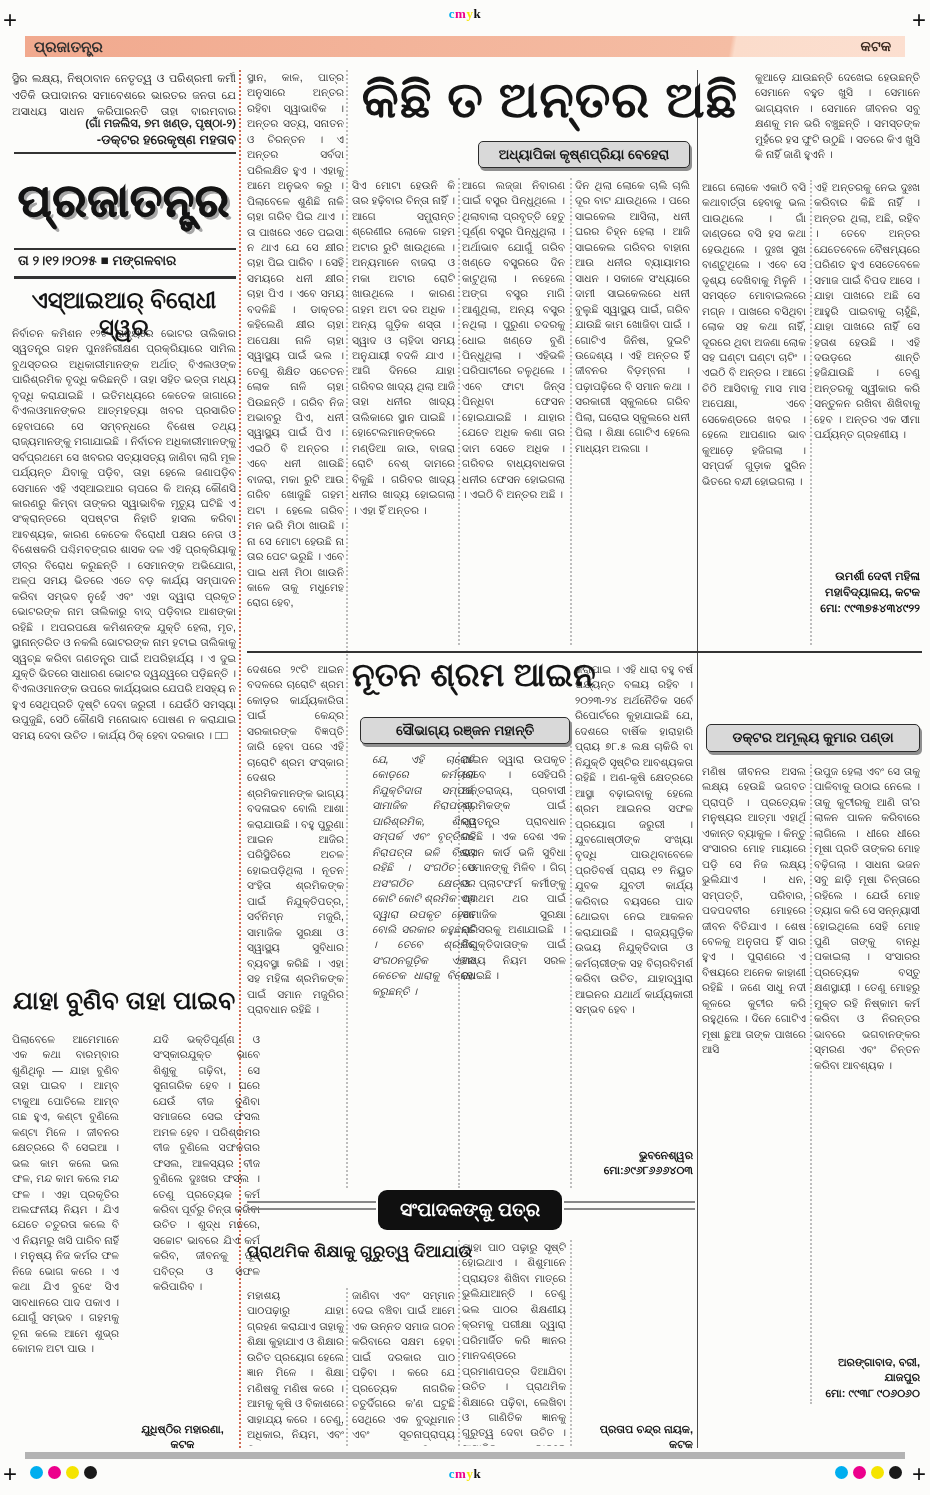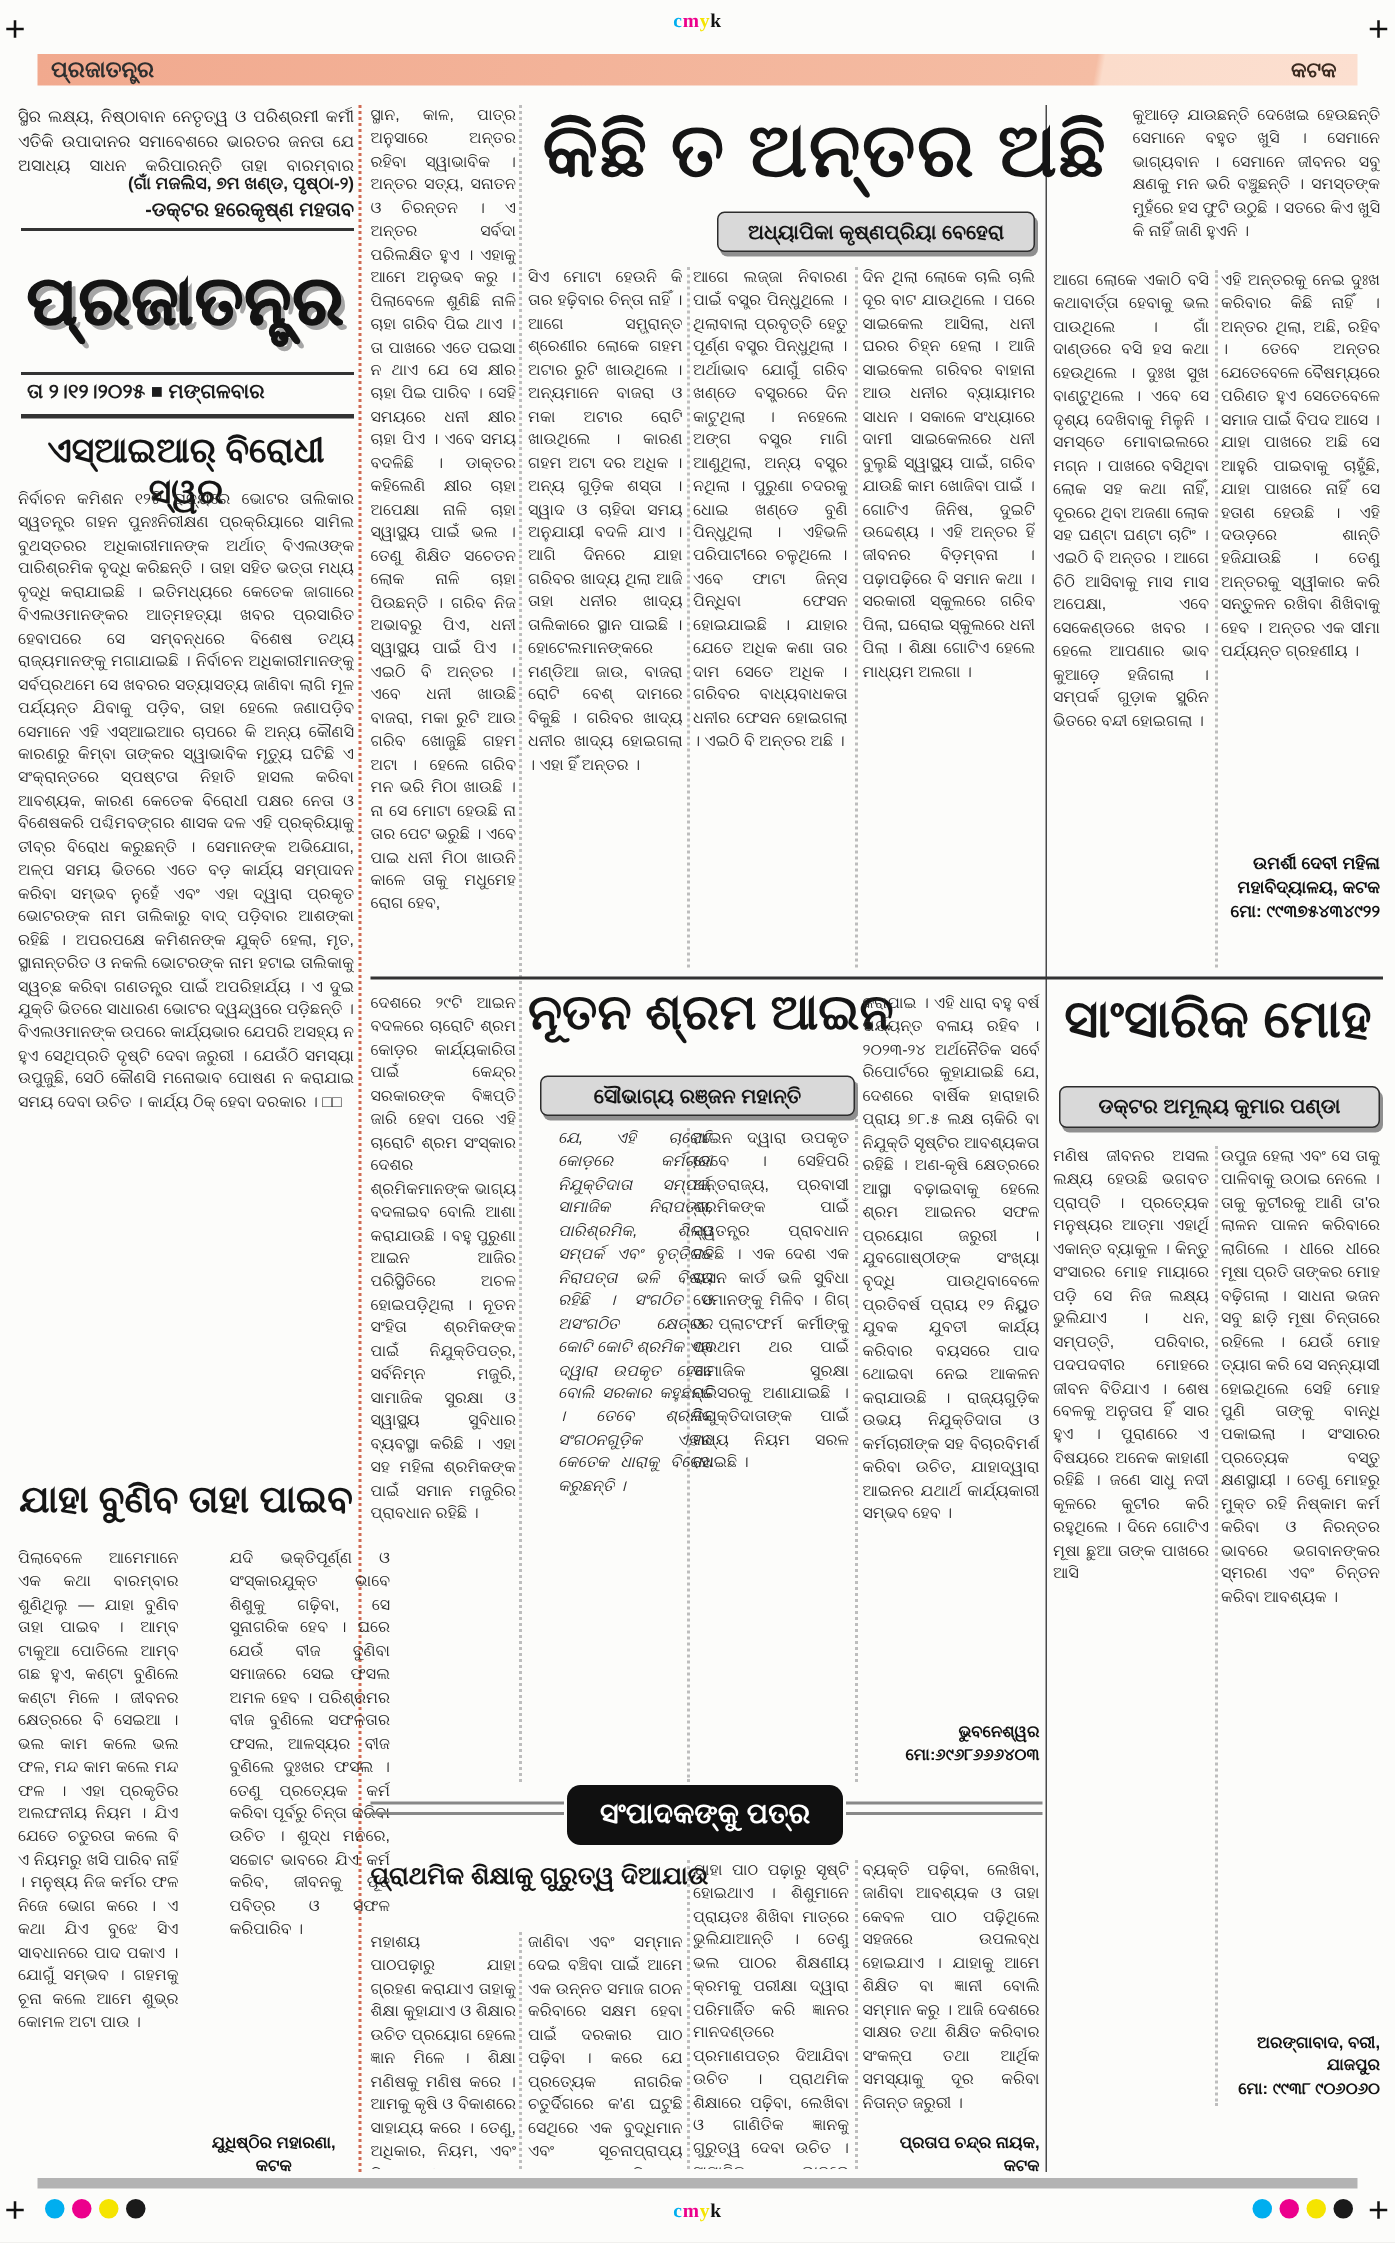--- a/index.html
+++ b/index.html
@@ -106,24 +106,22 @@
 ମୋ:୬୯୬୮୬୬୬୪୦୩</div>
 
   <div class="rule" style="left:247px;top:1201px;width:448px;height:2px;background:#888;"></div>
   <div class="rule" style="left:247px;top:1208px;width:448px;height:2px;background:#888;"></div>
   <div class="letters-banner" style="left:378px;top:1190px;width:184px;height:40px;font-size:19px;line-height:40px;">ସଂପାଦକଙ୍କୁ ପତ୍ର</div>
   <div class="hl" style="left:247px;top:1242px;width:212px;font-size:16.5px;white-space:nowrap;text-align:left;">ପ୍ରାଥମିକ ଶିକ୍ଷାକୁ ଗୁରୁତ୍ୱ ଦିଆଯାଉ</div>
   <div class="col" style="left:247px;top:1288px;width:97px;height:158px;">ମହାଶୟ
 ପାଠପଢ଼ାରୁ ଯାହା ଗ୍ରହଣ କରାଯାଏ ତାହାକୁ ଶିକ୍ଷା କୁହାଯାଏ ଓ ଶିକ୍ଷାର ଉଚିତ ପ୍ରୟୋଗ ହେଲେ ଜ୍ଞାନ ମିଳେ । ଶିକ୍ଷା ମଣିଷକୁ ମଣିଷ କରେ । ଆମକୁ କୃଷି ଓ ବିକାଶରେ ସାହାଯ୍ୟ କରେ । ତେଣୁ, ଅଧିକାର, ନିୟମ, ଏବଂ ନିୟମାବଳୀକୁ</div>
   <div class="col" style="left:352px;top:1288px;width:103px;height:158px;">ଜାଣିବା ଏବଂ ସମ୍ମାନ ଦେଇ ବଞ୍ଚିବା ପାଇଁ ଆମେ ଏକ ଉନ୍ନତ ସମାଜ ଗଠନ କରିବାରେ ସକ୍ଷମ ହେବା ପାଇଁ ଦରକାର ପାଠ ପଢ଼ିବା । କରେ ଯେ ପ୍ରତ୍ୟେକ ନାଗରିକ ଚତୁର୍ଦିଗରେ କ'ଣ ଘଟୁଛି ସେଥିରେ ଏକ ବୁଦ୍ଧିମାନ ଏବଂ ସୂଚନାପ୍ରାପ୍ୟ ଆଗ୍ରହ ନେବା ଉଚିତ୍</div>
   <div class="col" style="left:462px;top:1240px;width:104px;height:206px;">ଯାହା ପାଠ ପଢ଼ାରୁ ସୃଷ୍ଟି ହୋଇଥାଏ । ଶିଶୁମାନେ ପ୍ରାୟତଃ ଶିଖିବା ମାତ୍ରେ ଭୁଲିଯାଆନ୍ତି । ତେଣୁ ଭଲ ପାଠର ଶିକ୍ଷଣୀୟ କ୍ରମକୁ ପରୀକ୍ଷା ଦ୍ୱାରା ପରିମାର୍ଜିତ କରି ଜ୍ଞାନର ମାନଦଣ୍ଡରେ ପ୍ରମାଣପତ୍ର ଦିଆଯିବା ଉଚିତ । ପ୍ରାଥମିକ ଶିକ୍ଷାରେ ପଢ଼ିବା, ଲେଖିବା ଓ ଗାଣିତିକ ଜ୍ଞାନକୁ ଗୁରୁତ୍ୱ ଦେବା ଉଚିତ । ସାମାଜିକ ଭାବରେ ପ୍ରଭାବଶାଳୀ ହେବା ପାଇଁ, ଜଣେ</div>
-  <div class="col" style="left:575px;top:1240px;width:118px;height:178px;">ବ୍ୟକ୍ତି ପଢ଼ିବା, ଲେଖିବା, ଜାଣିବା ଆବଶ୍ୟକ ଓ ତାହା କେବଳ ପାଠ ପଢ଼ିଥିଲେ ସହଜରେ ଉପଲବ୍ଧ ହୋଇଯାଏ । ଯାହାକୁ ଆମେ ଶିକ୍ଷିତ ବା ଜ୍ଞାନୀ ବୋଲି ସମ୍ମାନ କରୁ । ଆଜି ଦେଶରେ ସାକ୍ଷର ତଥା ଶିକ୍ଷିତ କରିବାର ସଂକଳ୍ପ ତଥା ଆର୍ଥିକ ସମସ୍ୟାକୁ ଦୂର କରିବା ନିତାନ୍ତ ଜରୁରୀ ।</div>
   <div class="sig" style="left:575px;top:1422px;width:118px;">ପ୍ରତାପ ଚନ୍ଦ୍ର ନାୟକ, କଟକ</div>
 
-  <div class="hl" style="left:702px;top:660px;width:220px;font-size:35px;white-space:nowrap;">ସାଂସାରିକ ମୋହ</div>
   <div class="byline-box" style="left:706px;top:724px;width:212px;height:26px;font-size:13.5px;line-height:26px;">ଡକ୍ଟର ଅମୂଲ୍ୟ କୁମାର ପଣ୍ଡା</div>
   <div class="col" style="left:702px;top:764px;width:104px;height:640px;">ମଣିଷ ଜୀବନର ଅସଲ ଲକ୍ଷ୍ୟ ହେଉଛି ଭଗବତ ପ୍ରାପ୍ତି । ପ୍ରତ୍ୟେକ ମନୁଷ୍ୟର ଆତ୍ମା ଏହାର୍ଥି ଏକାନ୍ତ ବ୍ୟାକୁଳ । କିନ୍ତୁ ସଂସାରର ମୋହ ମାୟାରେ ପଡ଼ି ସେ ନିଜ ଲକ୍ଷ୍ୟ ଭୁଲିଯାଏ । ଧନ, ସମ୍ପତ୍ତି, ପରିବାର, ପଦପଦବୀର ମୋହରେ ଜୀବନ ବିତିଯାଏ । ଶେଷ ବେଳକୁ ଅନୁତାପ ହିଁ ସାର ହୁଏ । ପୁରାଣରେ ଏ ବିଷୟରେ ଅନେକ କାହାଣୀ ରହିଛି । ଜଣେ ସାଧୁ ନଦୀ କୂଳରେ କୁଟୀର କରି ରହୁଥିଲେ । ଦିନେ ଗୋଟିଏ ମୂଷା ଛୁଆ ତାଙ୍କ ପାଖରେ ଆସି</div>
   <div class="col" style="left:814px;top:764px;width:106px;height:628px;">ଉପୁଜ ହେଲା ଏବଂ ସେ ତାକୁ ପାଳିବାକୁ ଉଠାଇ ନେଲେ । ତାକୁ କୁଟୀରକୁ ଆଣି ତା'ର ଲାଳନ ପାଳନ କରିବାରେ ଲାଗିଲେ । ଧୀରେ ଧୀରେ ମୂଷା ପ୍ରତି ତାଙ୍କର ମୋହ ବଢ଼ିଗଲା । ସାଧନା ଭଜନ ସବୁ ଛାଡ଼ି ମୂଷା ଚିନ୍ତାରେ ରହିଲେ । ଯେଉଁ ମୋହ ତ୍ୟାଗ କରି ସେ ସନ୍ନ୍ୟାସୀ ହୋଇଥିଲେ ସେହି ମୋହ ପୁଣି ତାଙ୍କୁ ବାନ୍ଧି ପକାଇଲା । ସଂସାରର ପ୍ରତ୍ୟେକ ବସ୍ତୁ କ୍ଷଣସ୍ଥାୟୀ । ତେଣୁ ମୋହରୁ ମୁକ୍ତ ରହି ନିଷ୍କାମ କର୍ମ କରିବା ଓ ନିରନ୍ତର ଭାବରେ ଭଗବାନଙ୍କର ସ୍ମରଣ ଏବଂ ଚିନ୍ତନ କରିବା ଆବଶ୍ୟକ ।</div>
   <div class="sig" style="left:814px;top:1355px;width:106px;">ଅରଙ୍ଗାବାଦ, ବରୀ, ଯାଜପୁର
 ମୋ: ୯୯୩୮ ୯୦୬୦୬୦</div>
 
   <div class="graybar" style="left:25px;top:1452px;width:880px;height:7px;"></div>
   <div class="abs regmark" style="left:3px;top:1462px;">+</div>
   <div class="abs regmark" style="right:4px;top:1462px;">+</div>
   <div class="dots" style="left:30px;top:1466px;">

